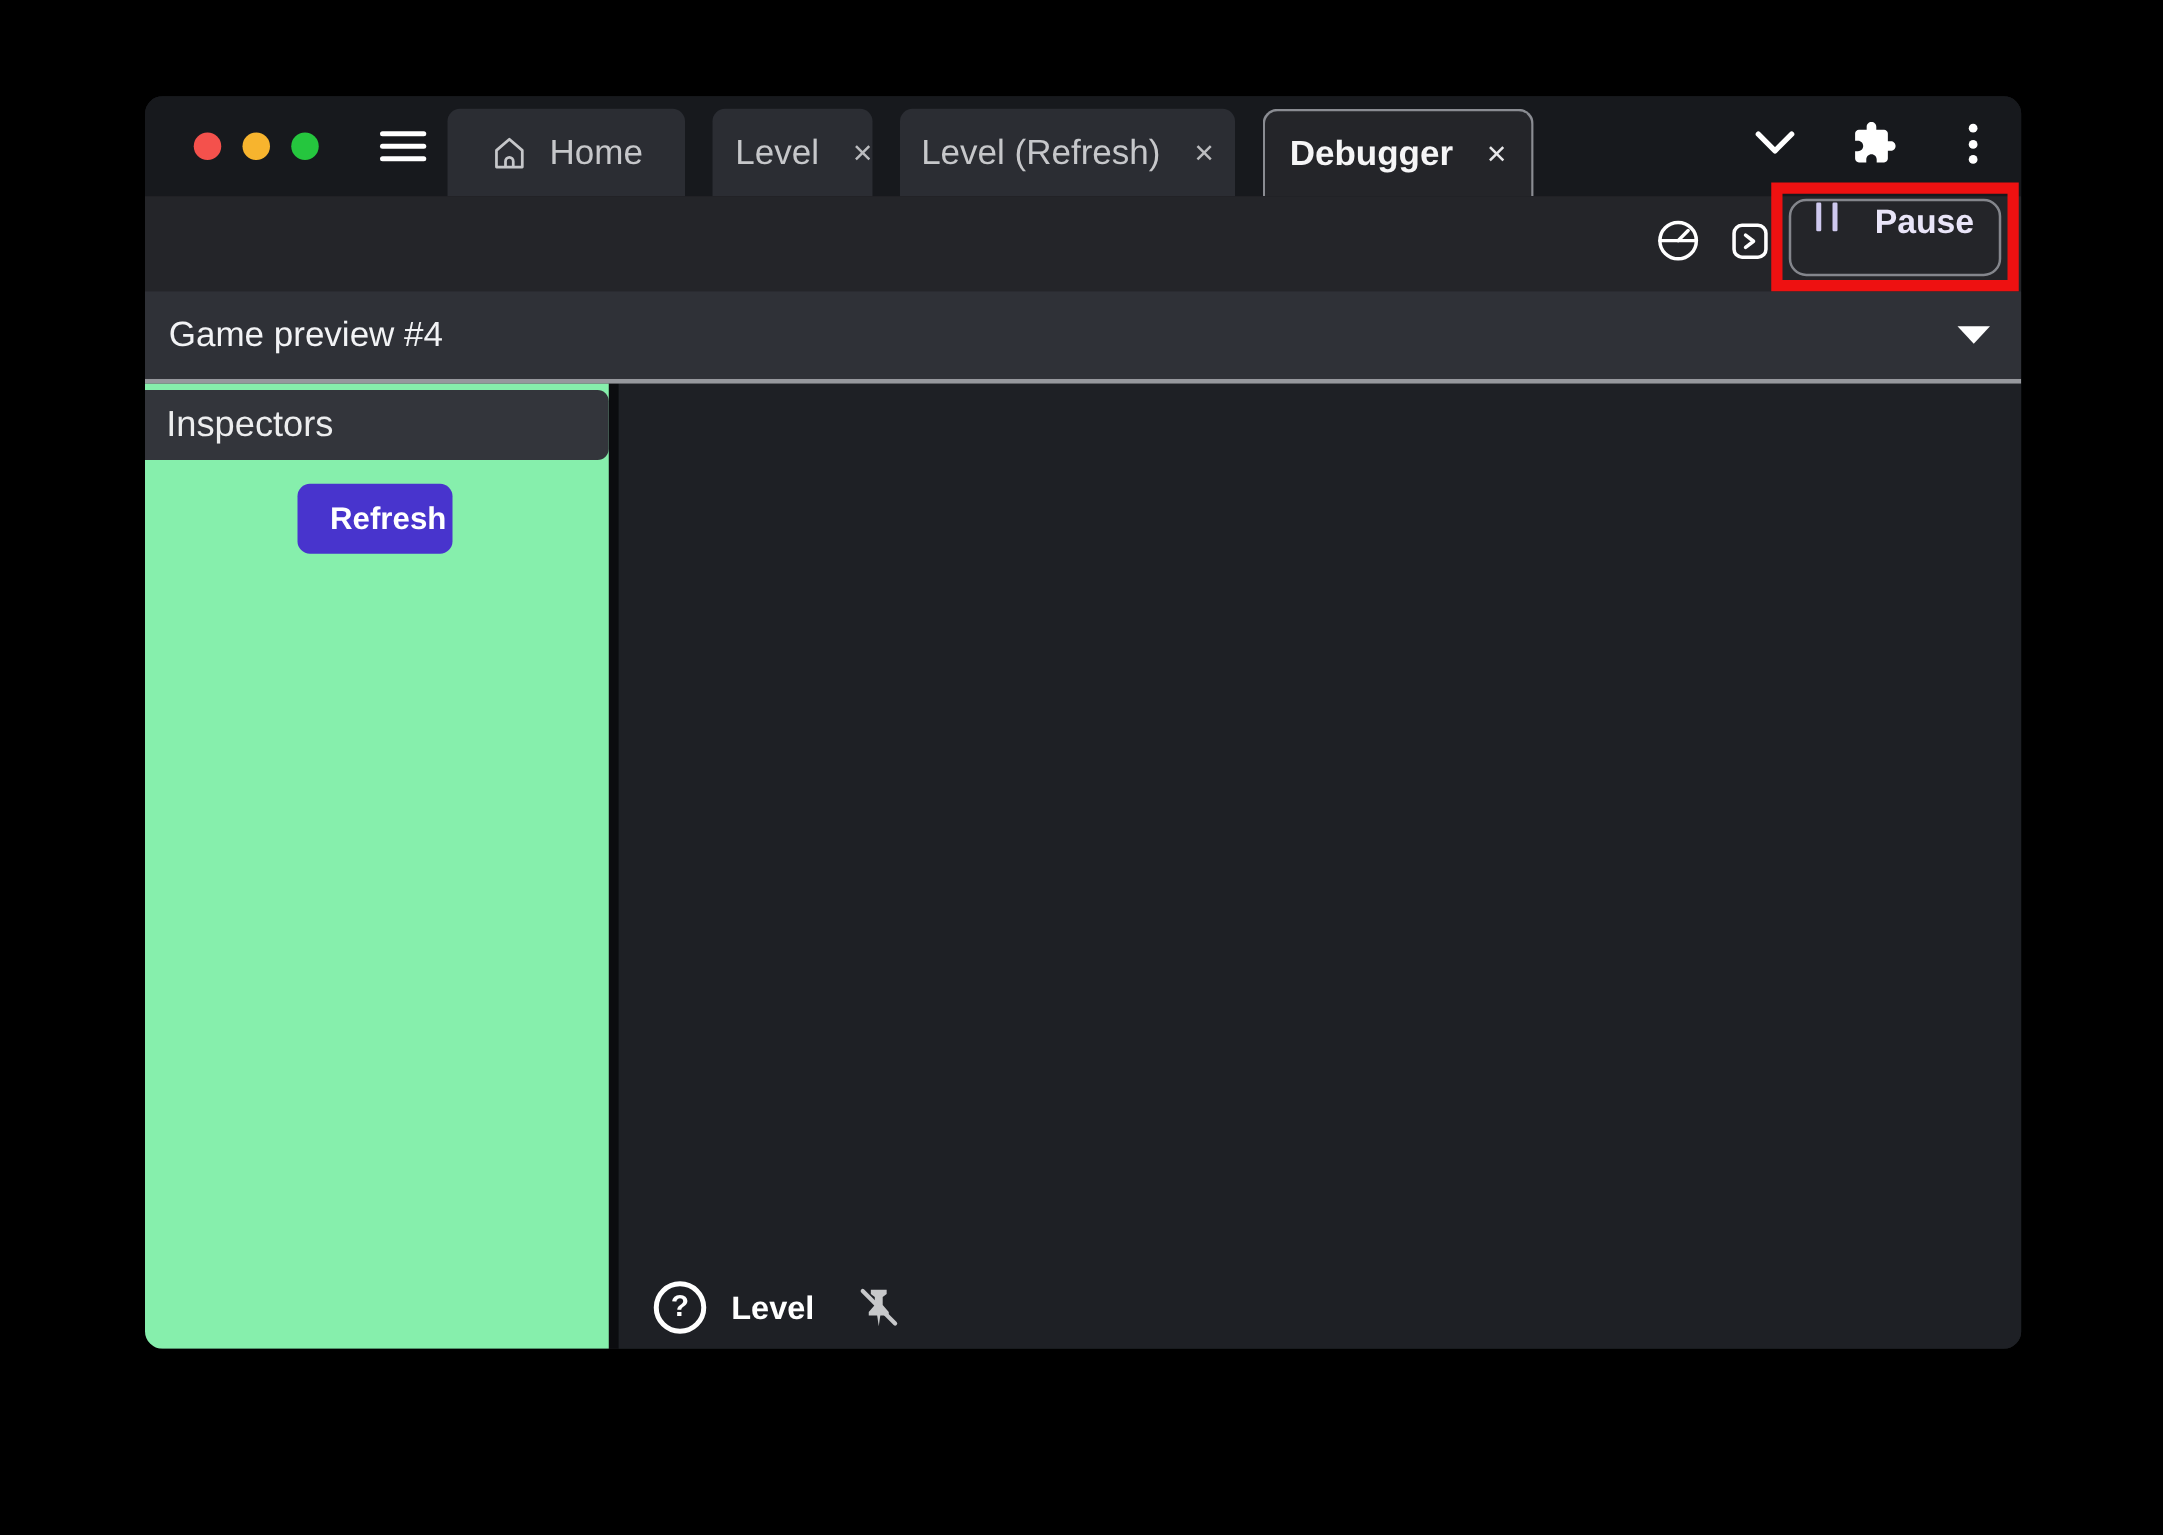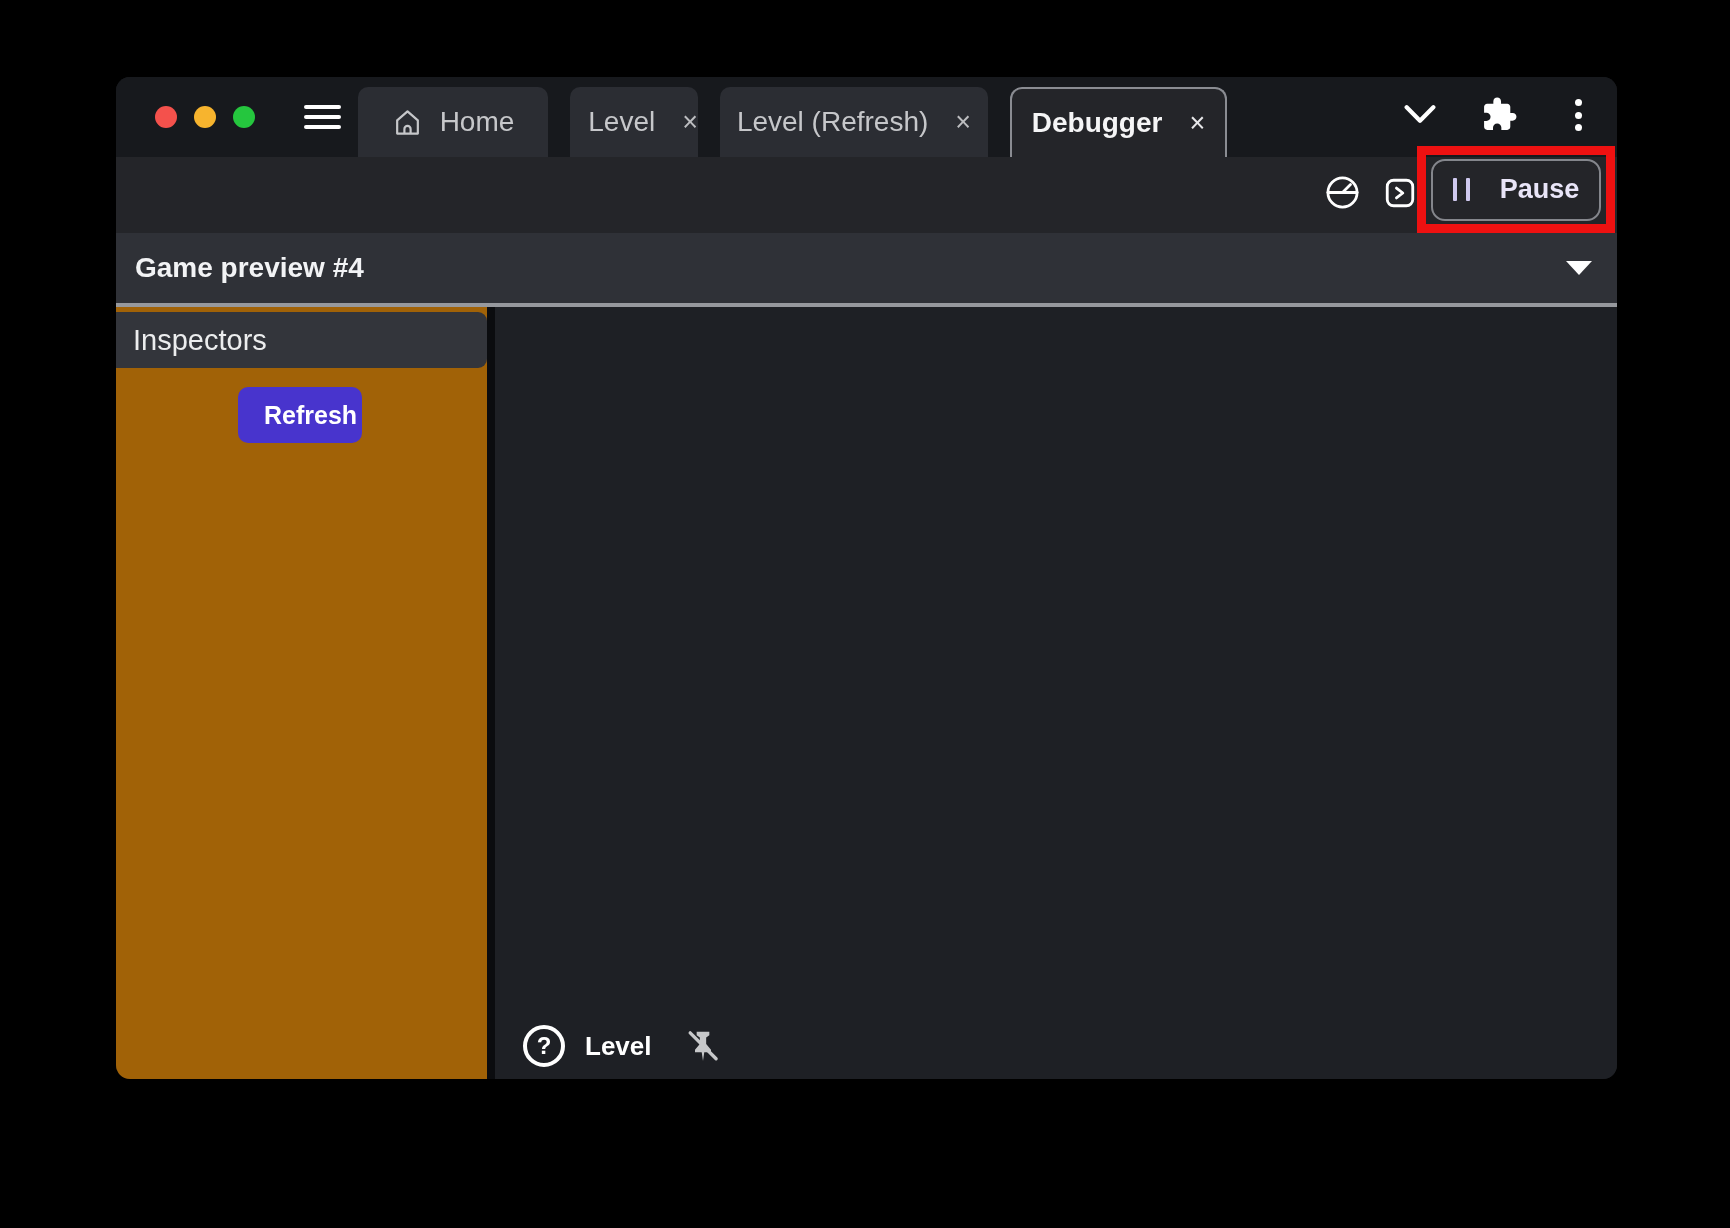--- a/index.html
+++ b/index.html
@@ -55,41 +55,41 @@
   .tool-icon{position:absolute;color:#fff;cursor:pointer;}
   .icon-gauge{left:1209px;top:18px;width:35px;height:35px;}
   .icon-console{left:1267px;top:19px;width:34px;height:34px;}
   .annotation{
     position:absolute;right:2px;top:-11px;width:198px;height:87px;
     border:9px solid #ee1111;box-sizing:border-box;z-index:5;
     display:flex;align-items:center;justify-content:center;
   }
   .pause-btn{
     width:170px;height:62px;background:transparent;border:2px solid #84868c;
-    border-radius:14px;box-sizing:border-box;display:flex;align-items:center;
+    border-radius:14px;box-sizing:border-box;display:flex;
     justify-content:center;gap:30px;cursor:pointer;
   }
   .pause-bars{display:flex;gap:9px;}
   .pause-bars i{display:block;width:4px;height:23px;background:#cfc9ef;border-radius:1px;}
   .pause-label{color:#e9e5f8;font-size:27px;font-weight:700;}
 
   
   .preview-row{position:relative;height:70px;background:#2f3137;flex:0 0 auto;
     display:flex;align-items:center;cursor:pointer;}
-  .preview-title{margin-left:19px;font-size:28px;font-weight:700;color:#f2f3f5;}
+  .preview-title{margin-left:19px;font-size:28px;font-weight:400;color:#f2f3f5;}
   .caret-down{
     position:absolute;right:25px;top:28px;width:0;height:0;
     border-left:13px solid transparent;border-right:13px solid transparent;
     border-top:14px solid #fff;
   }
   .row-divider{height:4px;background:#96989d;flex:0 0 auto;}
 
   
   .content{flex:1;display:flex;min-height:0;}
-  .sidebar{position:relative;width:371px;background:#a16207;flex:0 0 auto;}
+  .sidebar{position:relative;width:371px;background:#86efac;flex:0 0 auto;}
   .sidebar-header{
     margin-top:5px;height:56px;background:#33353b;border-radius:0 9px 9px 0;
     display:flex;align-items:center;box-sizing:border-box;padding-left:17px;
   }
   .sidebar-header span{font-size:29px;color:#ecedee;}
   .refresh{
     position:absolute;left:122px;top:80px;width:124px;height:56px;
     background:#4834cd;border:none;border-radius:10px;color:#fff;
     font-size:25px;font-weight:700;cursor:pointer;
     font-family:"Liberation Sans","DejaVu Sans",sans-serif;

